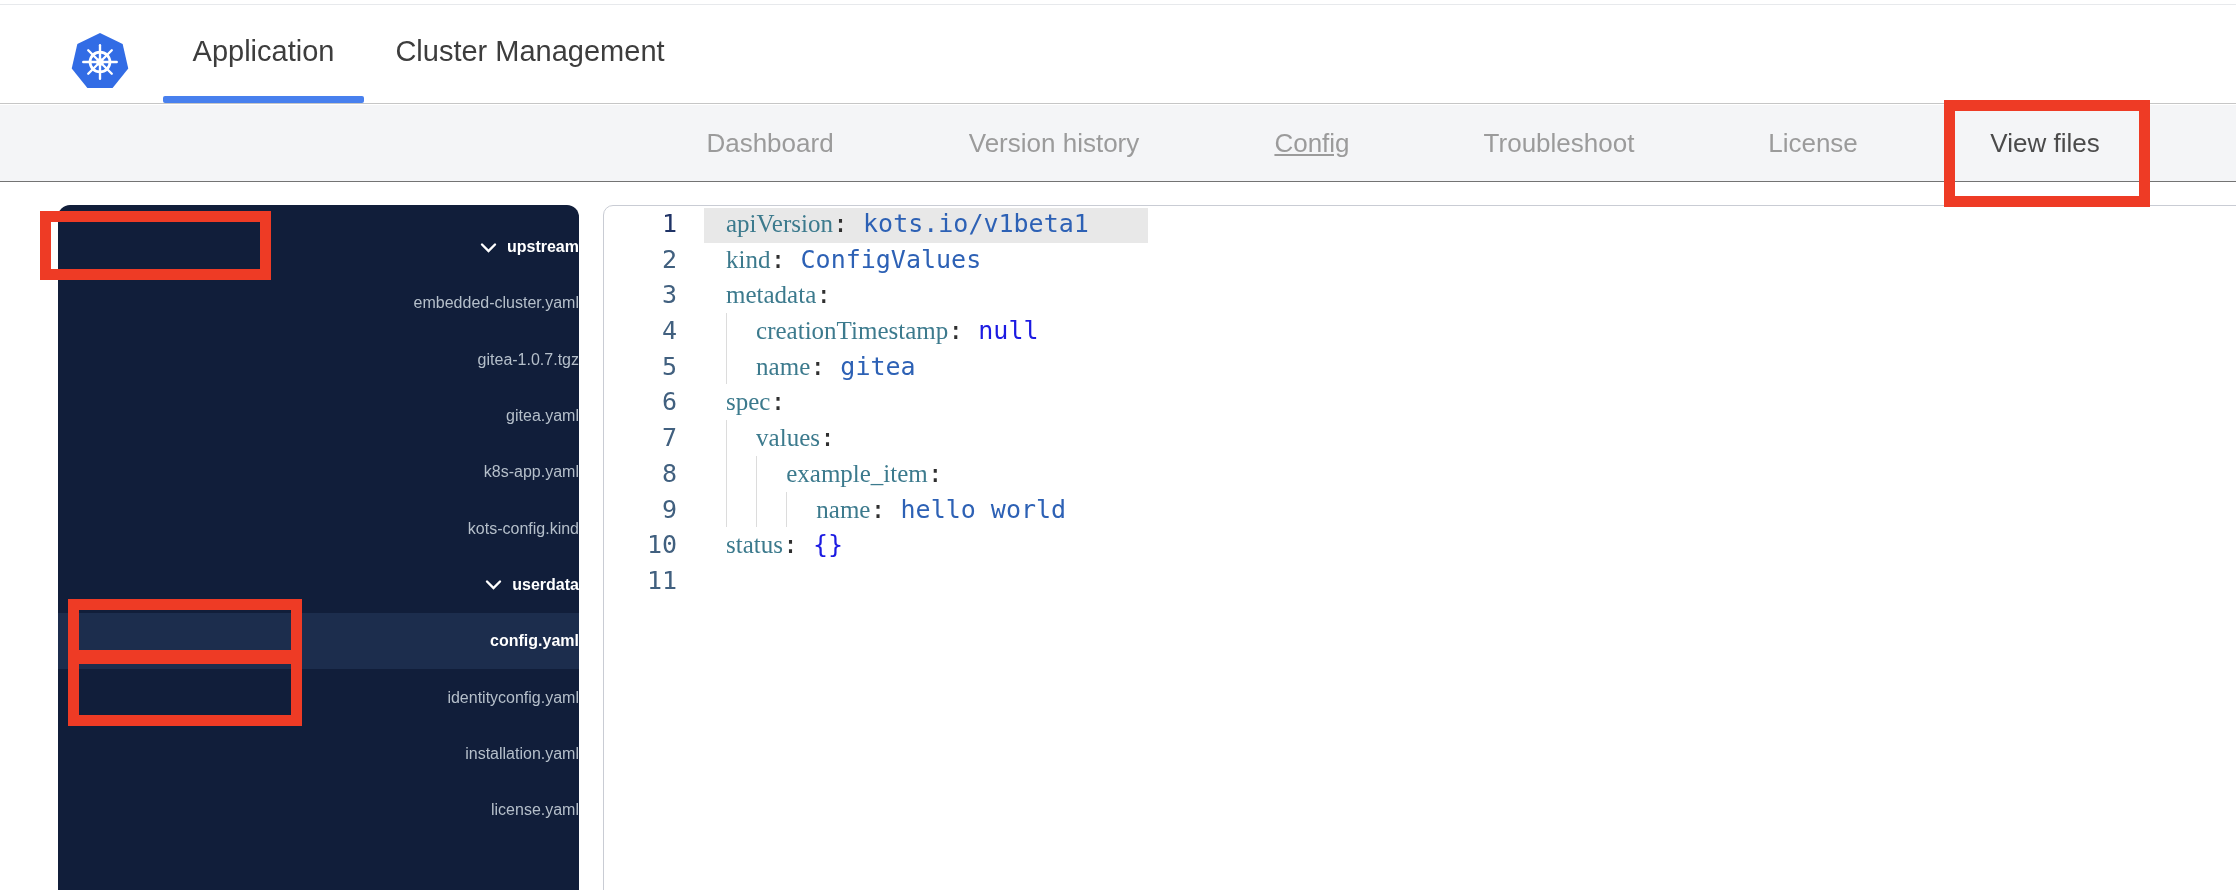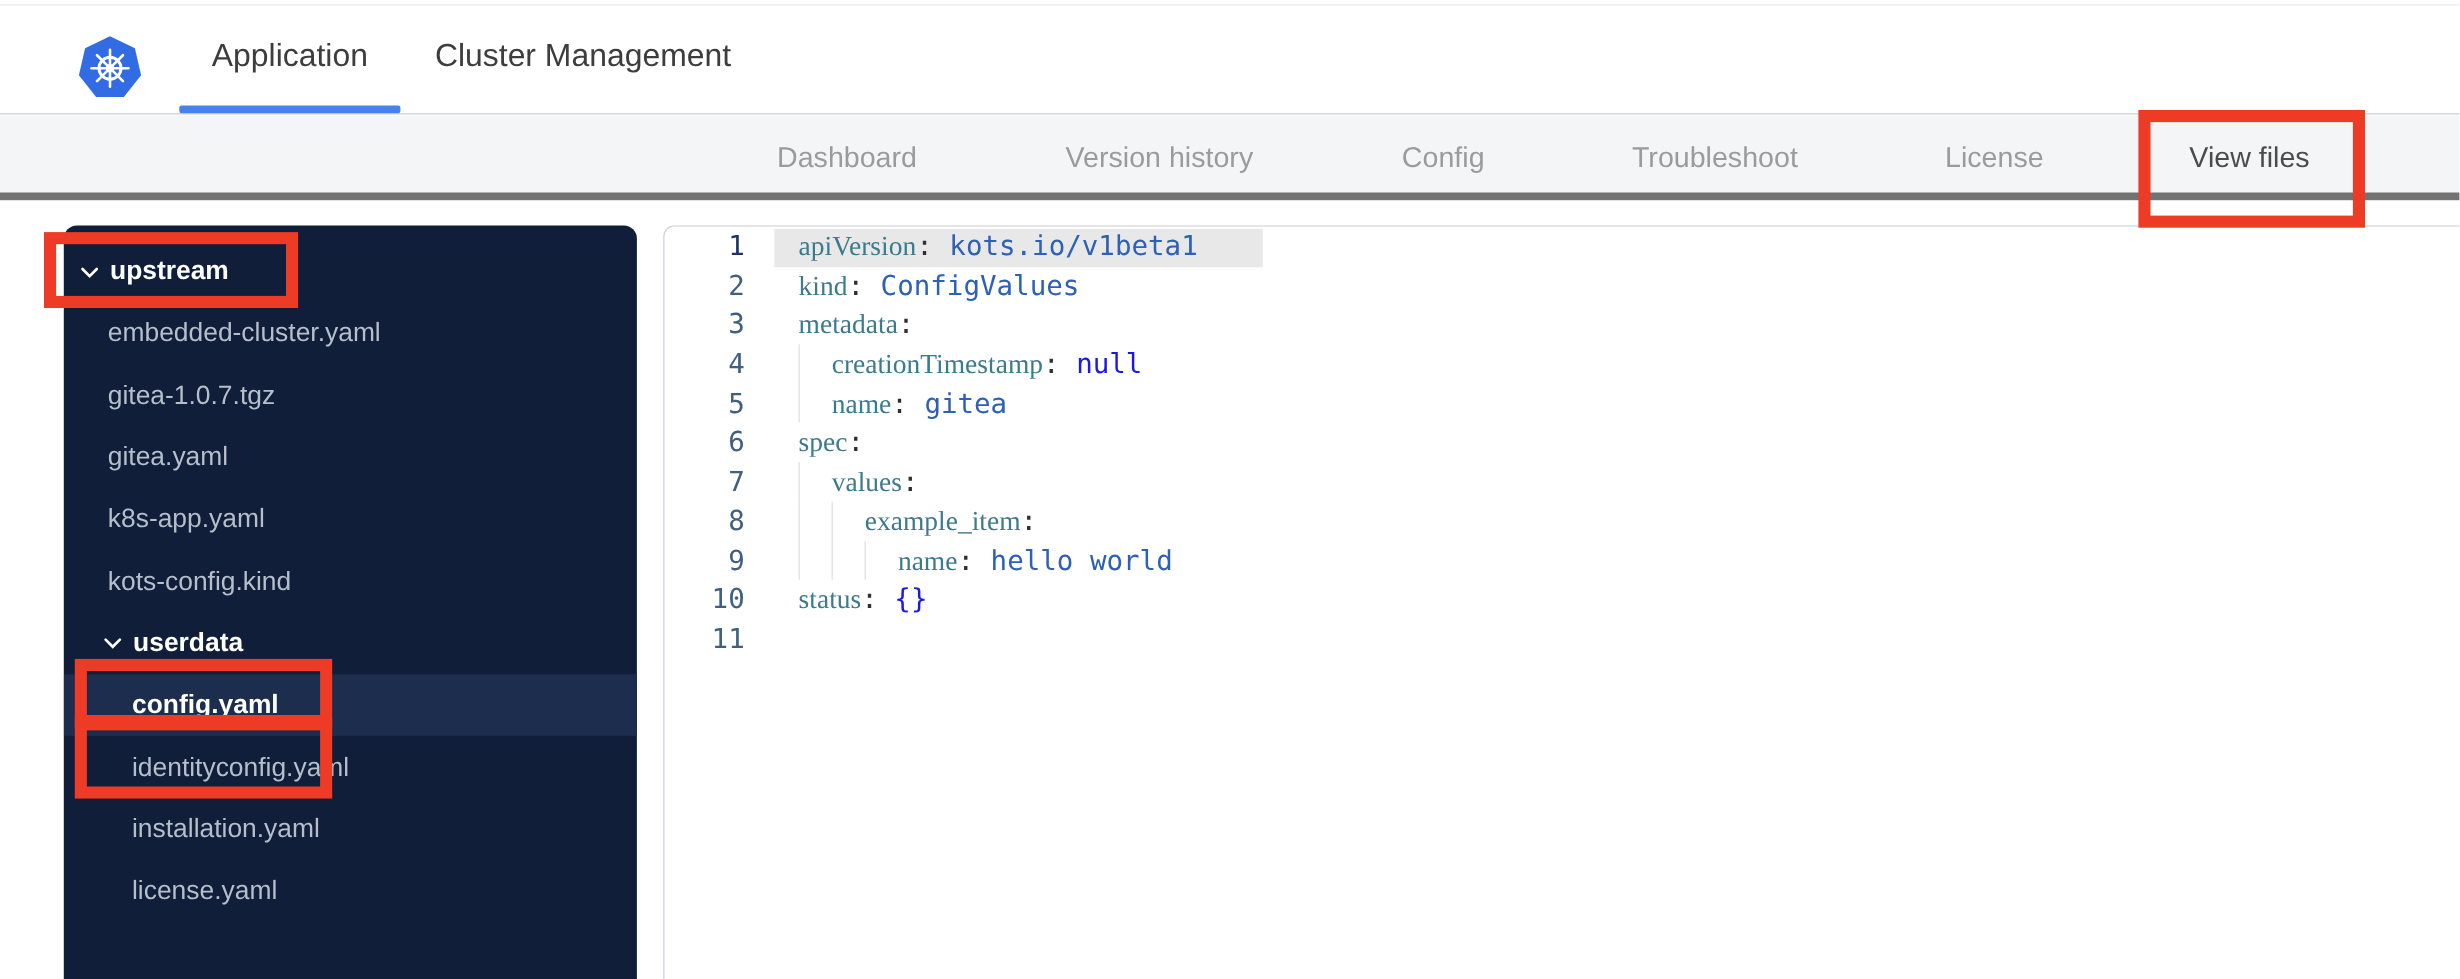--- a/index.html
+++ b/index.html
@@ -17,30 +17,30 @@
   .topline { position:absolute; left:0; top:4px; width:2236px; height:1px; background:#e7e9ec; }
   .header { position:absolute; left:0; top:0; width:2236px; height:104px; background:#fff; border-bottom:1px solid #c6c6c6; }
   .logo { position:absolute; left:71px; top:29px; width:58px; height:66px; }
   .hdr-tab { position:absolute; top:0; height:103px; display:flex; align-items:center; justify-content:center;
              font-size:29px; color:#3d3d3d; cursor:pointer; }
   .hdr-tab.t1 { left:163px; width:201px; }
   .hdr-tab.t2 { left:385px; width:290px; }
   .hdr-underline { position:absolute; left:163px; top:96px; width:201px; height:7px; background:var(--accent); border-radius:2px; }
 
   
-  .navbar { position:absolute; left:0; top:105px; width:2236px; height:77px; background:#f4f5f7; border-bottom:7px solid #737373; }
+  .navbar { position:absolute; left:0; top:105px; width:2236px; height:77px; background:#f4f5f7; border-bottom:1px solid #737373; }
   .nav-item { position:absolute; top:0; height:76px; transform:translateX(-50%); display:flex; align-items:center;
               font-size:26px; color:#9b9b9b; white-space:nowrap; cursor:pointer; }
   .nav-item.active { color:#4b4b4b; }
   .vf-underline { position:absolute; left:1953px; top:174px; width:187px; height:7px; background:var(--accent); }
 
   
   .sidebar { position:absolute; left:58px; top:205px; width:521px; height:685px; background:var(--sbg);
              border-radius:12px 12px 0 0; padding-top:14px; overflow:hidden; }
-  .tree-row { height:56.3px; display:flex; align-items:center; font-size:24px; color:#b5bfca; cursor:pointer; white-space:nowrap; }
+  .tree-row { height:56.3px; display:flex; align-items:center; font-size:16px; color:#b5bfca; cursor:pointer; white-space:nowrap;justify-content:flex-end; }
   .tree-row.folder { color:#ffffff; font-weight:700; }
   .tree-row.selected { background:var(--ssel); color:#ffffff; font-weight:700; }
   .tree-row .chev { flex:0 0 17px; margin-right:10px; }
 
   
   .editor { position:absolute; left:603px; top:205px; width:1641px; height:700px; background:#fff;
             border:1px solid #c9ccd4; border-radius:10px 0 0 0; overflow:hidden; }
   .line1-band { position:absolute; left:100px; top:1.5px; width:444px; height:35.7px; background:var(--band); }
   .code-lines { position:relative; }
   .cl { display:flex; height:35.7px; line-height:35.7px;
@@ -85,21 +85,21 @@
     <div class="hdr-tab t1">Application</div>
     <div class="hdr-tab t2">Cluster Management</div>
     <div class="hdr-underline"></div>
     <div class="topline"></div>
   </div>
 
   <div class="navbar">
     <div id="nav-items">
         <div class="nav-item" style="left: 770px;">Dashboard</div>
         <div class="nav-item" style="left: 1054px;">Version history</div>
-        <div class="nav-item" style="left: 1312px;">Config</div>
+        <div class="nav-item" style="left: 1312px; text-decoration: underline;">Config</div>
         <div class="nav-item" style="left: 1559px;">Troubleshoot</div>
         <div class="nav-item" style="left: 1813px;">License</div>
         <div class="nav-item active" style="left: 2045px;">View files</div>
       </div>
     <div class="vf-underline"></div>
   </div>
 
   <div class="sidebar">
     <div id="file-tree">
         <div class="tree-row folder" style="padding-left: 15px;">

